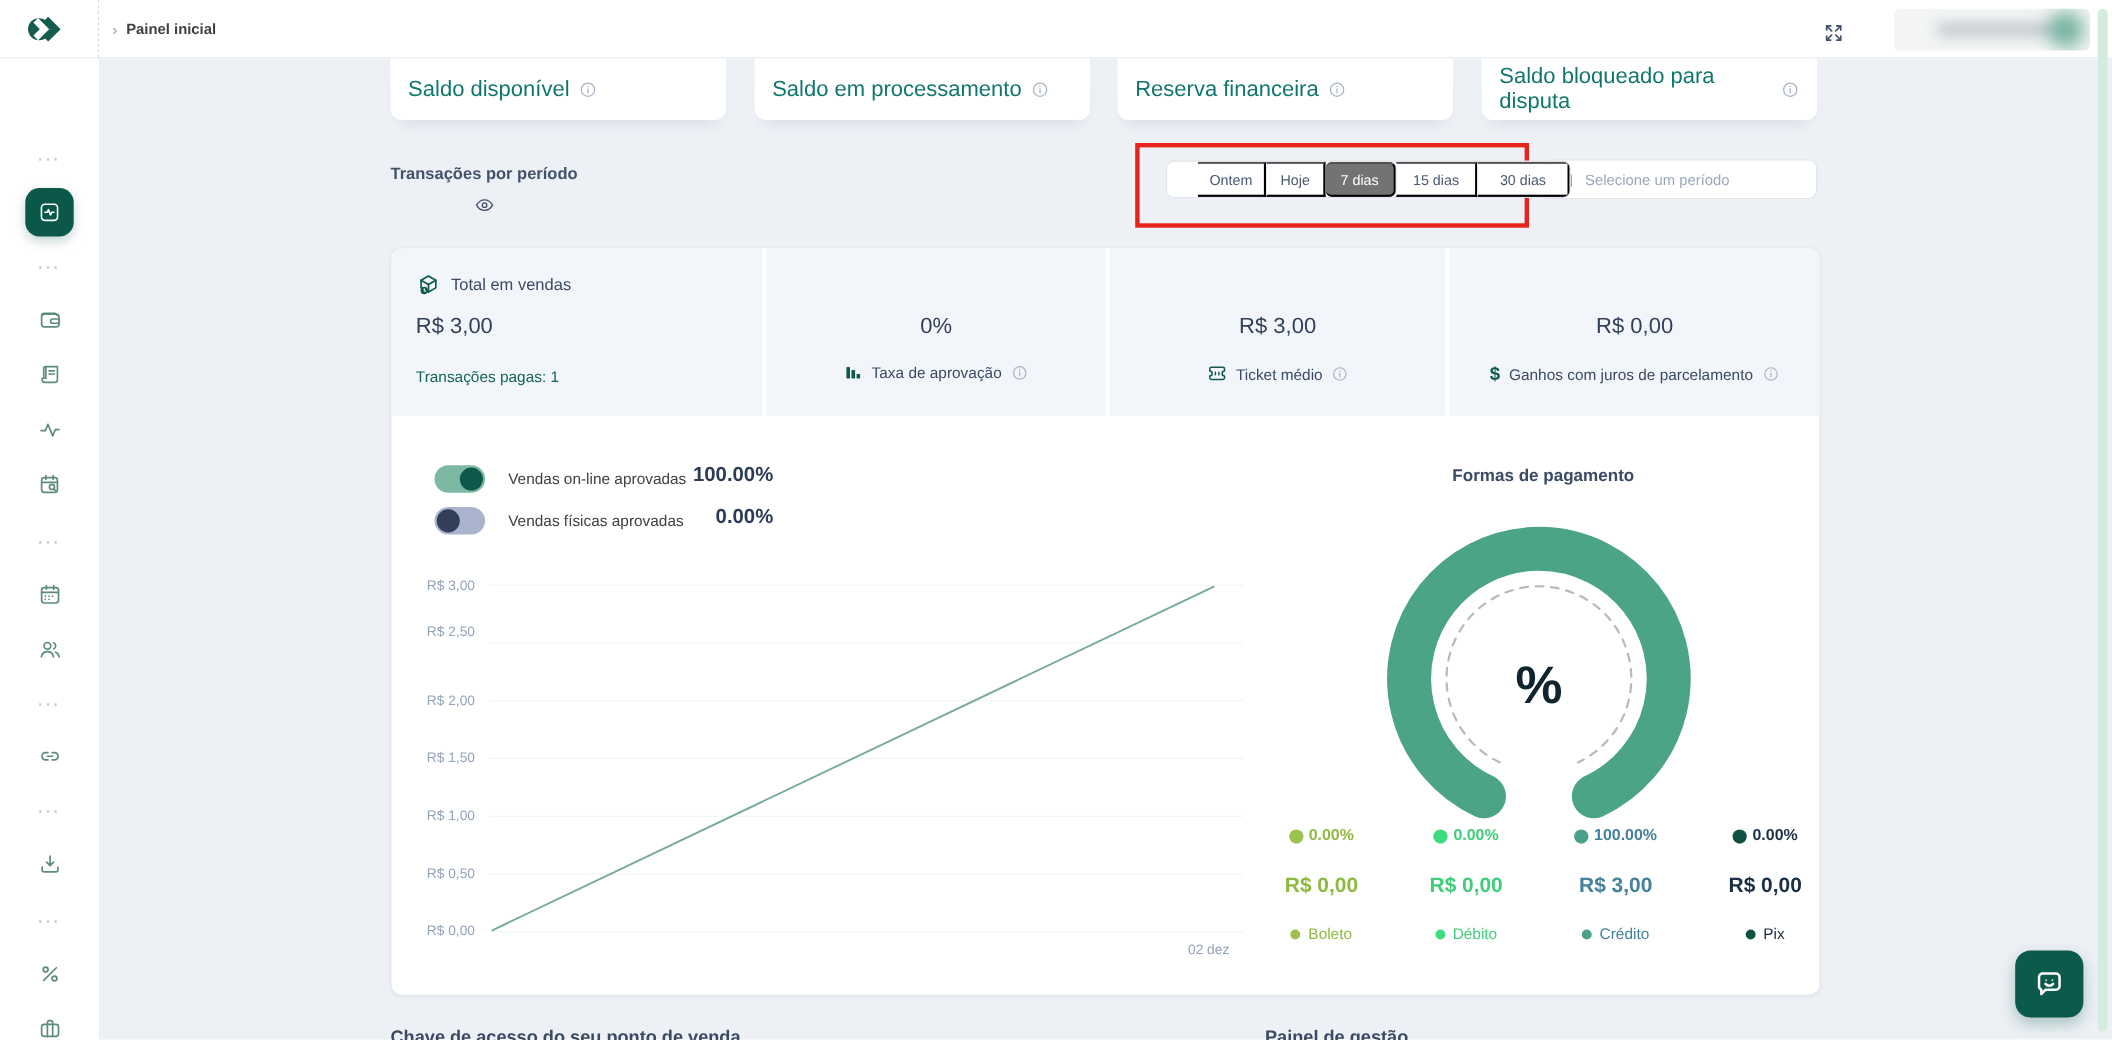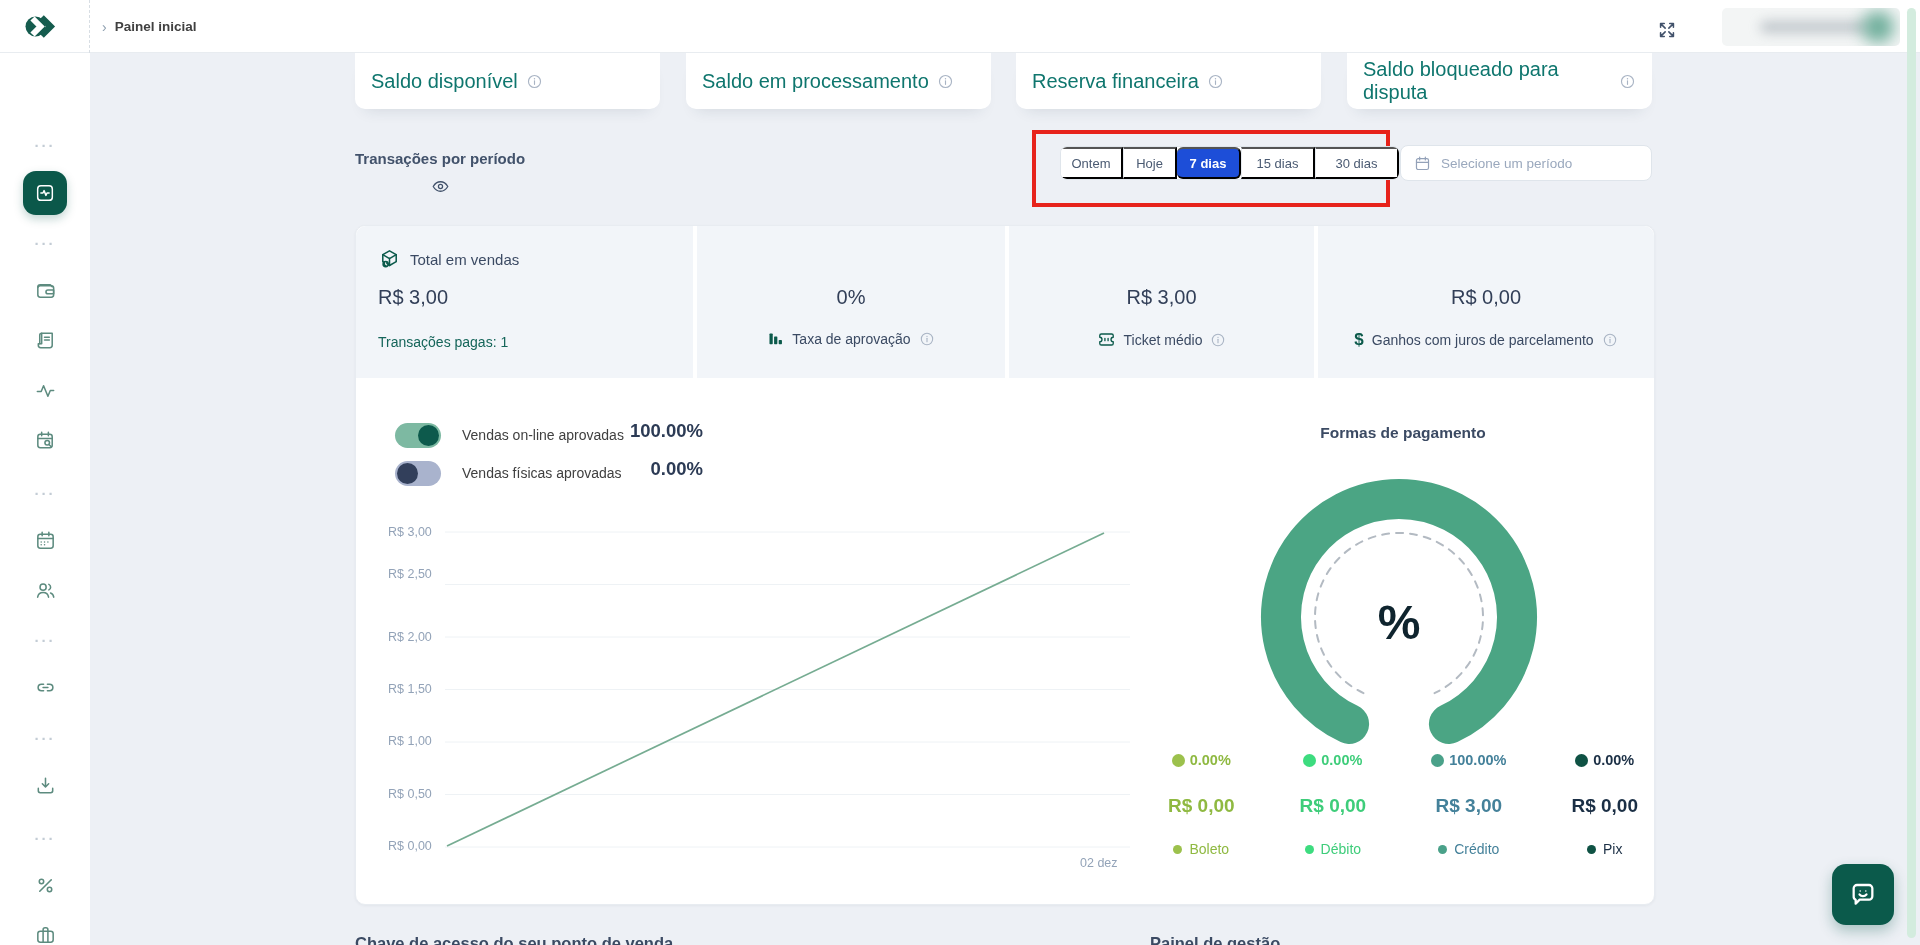--- a/index.html
+++ b/index.html
@@ -39,25 +39,25 @@
     border-radius:0 0 10px 10px; box-shadow:0 10px 16px -10px rgba(30,50,70,.14);
     display:flex; align-items:center; gap:8px; padding:0 16px; }
   .bal-card span { color:#0f766e; font-size:20px; }
 
   
   #period-title { position:absolute; left:355px; top:150px; display:flex; align-items:center; gap:10px;
     color:#42526b; font-size:15px; font-weight:600;flex-direction:column; }
   #annotation-box { position:absolute; left:1032px; top:130px; width:358px; height:77px;
     border:4px solid #e7231b; z-index:5; pointer-events:none; }
   #segmented { position:absolute; left:1060px; top:146px; height:34px; display:flex; background:#fff;
-    border:1px solid #dfe5eb; border-radius:7px; overflow:hidden; z-index:6; }
+    border:1px solid #dfe5eb; border-radius:7px; overflow:hidden; z-index:6;padding-left:28px; }
   .seg-btn { display:flex; align-items:center; justify-content:center; font-size:13px; color:#4a5a72;
     border-left:1px solid #e7ebf0; cursor:pointer; background:#fff; }
   .seg-btn:first-child { border-left:none; }
-  .seg-btn.selected { background:#1d4ed8; color:#fff; border-radius:6px; font-weight:700; border-left:none; }
+  .seg-btn.selected { background:#737373; color:#fff; border-radius:6px; font-weight:400; border-left:none; }
   #date-input { position:absolute; left:1400px; top:145px; width:252px; height:36px; background:#fff;
     border:1px solid #dfe5eb; border-radius:8px; display:flex; align-items:center; gap:10px; padding-left:13px;
     cursor:text; }
   #date-input span { color:#9aa8bd; font-size:13.5px; }
 
   
   #panel { position:absolute; left:355px; top:225px; width:1300px; height:680px; background:#fff;
     border:1px solid #e8ecf1; border-radius:10px; box-shadow:0 1px 3px rgba(20,40,60,.05); }
   #stats-strip { position:absolute; left:0; top:0; width:1298px; height:152px; background:#f2f5f9;
     border-radius:10px 10px 0 0; }

